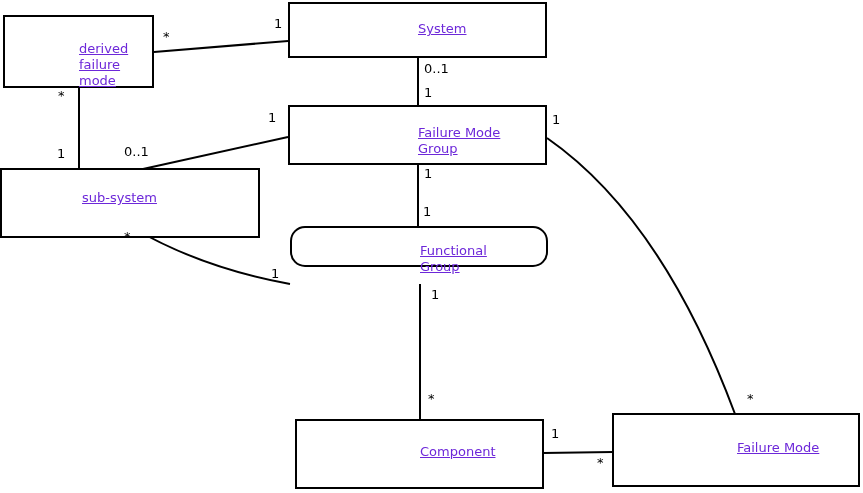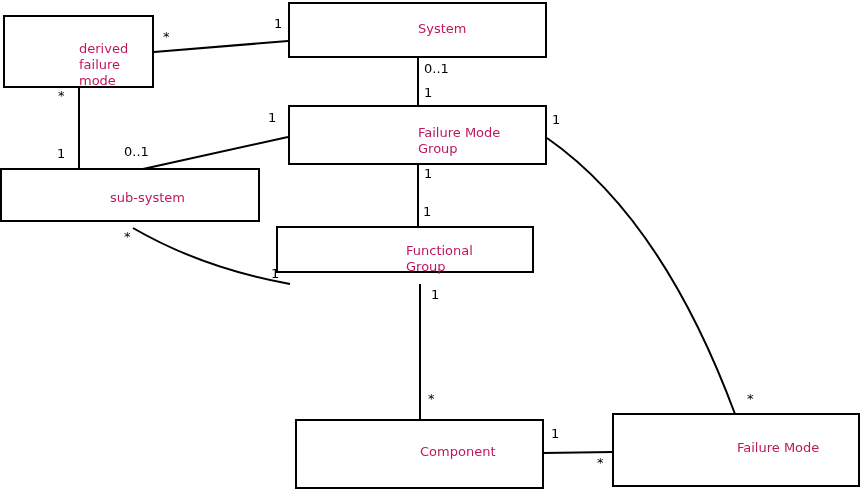--- a/index.html
+++ b/index.html
@@ -25,33 +25,34 @@
   #edges line, #edges path {
     stroke: #000000;
     stroke-width: 2;
     fill: none;
   }
   .node {
     position: absolute;
     box-sizing: border-box;
     border: 2px solid #000000;
     background: #ffffff;
-    color: #be185d;
+    color: #6d28d9;
     font-size: 13px;
     line-height: 16px;
+    text-decoration: underline;
   }
   .node .lbl {
     display: block;
     white-space: pre-line;
   }
   #box-dfm        { left: 3px;   top: 15px;  width: 151px; height: 73px; padding: 24px 4px 0 74px; }
   #box-system     { left: 288px; top: 2px;   width: 259px; height: 56px; padding: 17px 0 0 128px; }
   #box-fmg        { left: 288px; top: 105px; width: 259px; height: 60px; padding: 18px 0 0 128px; }
-  #box-subsys     { left: 0px;   top: 168px; width: 260px; height: 54px; padding: 20px 0 0 108px; }
-  #box-fg         { left: 276px; top: 226px; width: 258px; height: 47px; padding: 15px 0 0 128px; }
+  #box-subsys     { left: 0px;   top: 168px; width: 260px; height: 70px; padding: 20px 0 0 80px; }
+  #box-fg         { left: 290px; top: 226px; width: 258px; height: 41px; padding: 15px 0 0 128px; border-radius: 15px; }
   #box-component  { left: 295px; top: 419px; width: 249px; height: 70px; padding: 23px 8px 0 123px; }
   #box-fm         { left: 612px; top: 413px; width: 248px; height: 74px; padding: 25px 0 0 123px; }
   .mult {
     position: absolute;
     color: #000000;
     font-size: 13px;
     line-height: 14px;
     white-space: nowrap;
   }
   #m-dfm-sys-a      { left: 163px; top: 30px; }

